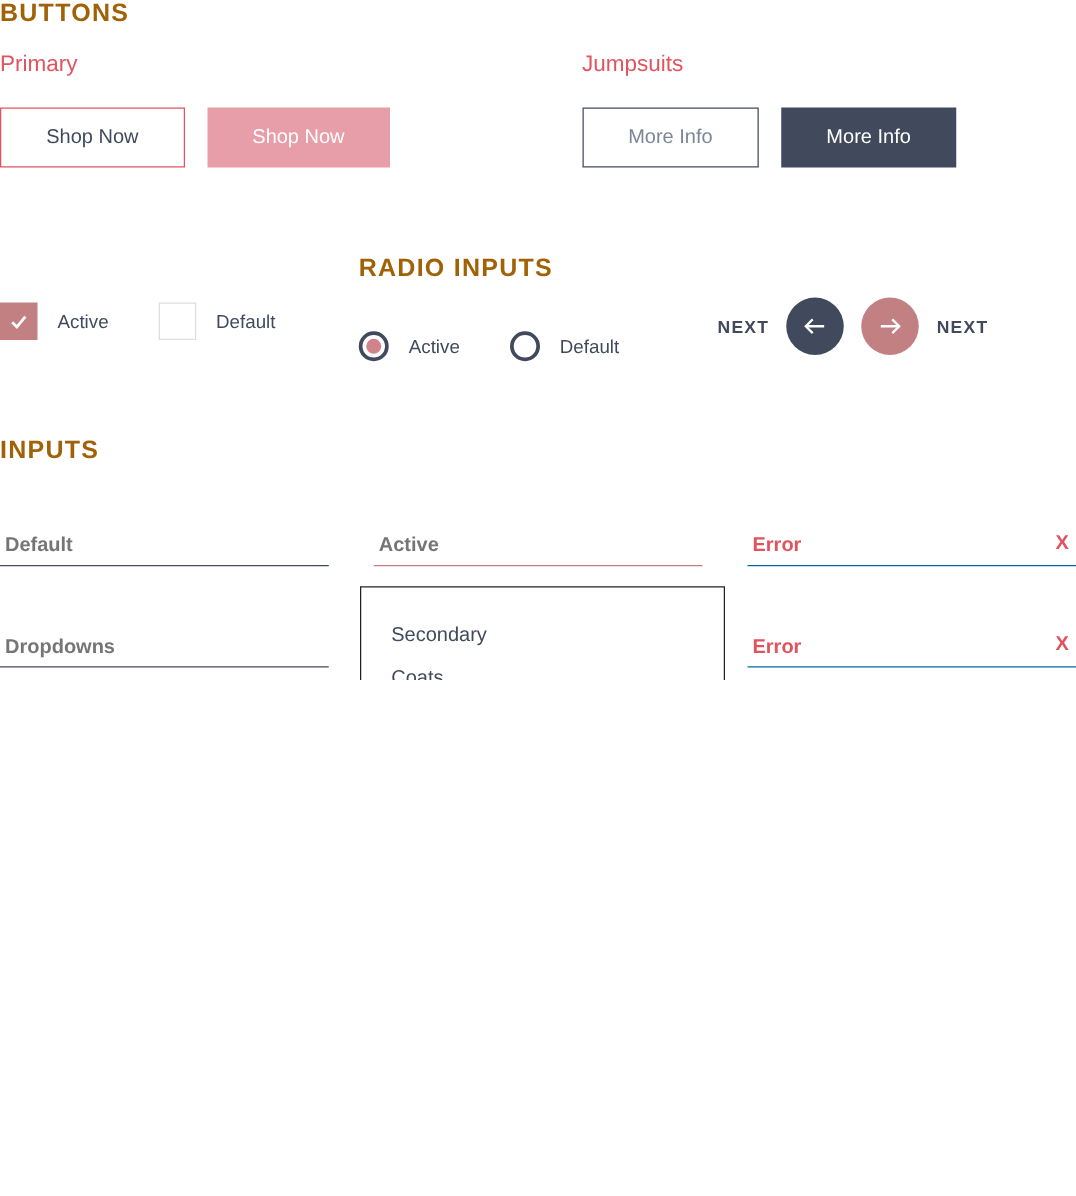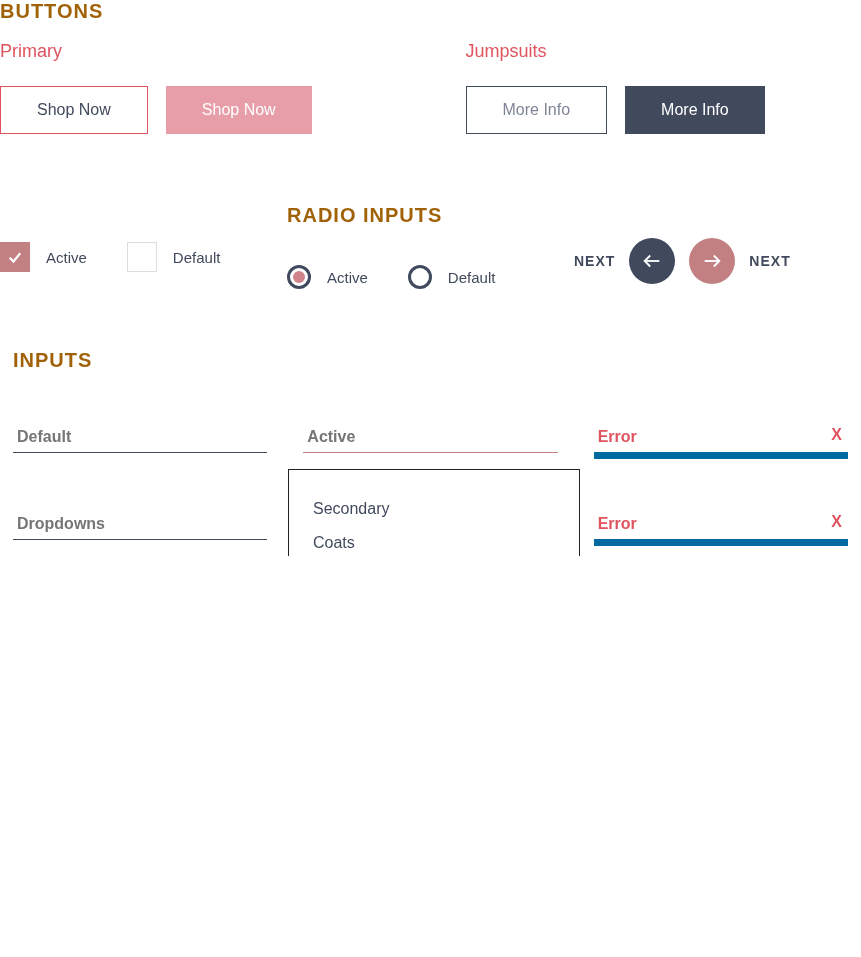--- a/index.html
+++ b/index.html
@@ -23,26 +23,26 @@
   .cb-active { background: #c28083; }
   .cb-default { background: #fff; border: 1px solid #ddd; }
   .cb-label { font-size: 15px; color: #414a5d; }
   .radio-circle { width: 24px; height: 24px; border-radius: 50%; border: 3px solid #414a5d; display: flex; align-items: center; justify-content: center; }
   .radio-dot { width: 12px; height: 12px; border-radius: 50%; background: #d2828b; }
   .arrows-row { display: flex; align-items: center; gap: 14px; margin-top: 34px; }
   .arrow-label { font-size: 14px; font-weight: 600; color: #414a5d; letter-spacing: 1px; }
   .arrow-circle { width: 46px; height: 46px; border-radius: 50%; display: flex; align-items: center; justify-content: center; cursor: pointer; }
   .arrow-prev { background: #414a5d; }
   .arrow-next { background: #c28083; }
-  .section-inputs { padding: 10px 13px; }
+  .section-inputs { padding: 10px 0; }
   .input-row { display: flex; gap: 36px; margin-top: 50px; }
   .input-wrap { flex: 1; position: relative; }
   .text-input { width: 100%; border: none; border-bottom: 1px solid #414a5d; font-size: 16px; font-weight: 600; color: #414a5d; padding: 6px 4px; background: transparent; outline: none; }
   .text-input.active { border-bottom: 1px solid #c28083; }
-  .text-input.error { border-bottom: 7px solid #0369a1; color: #0c4a6e; }
+  .text-input.error { border-bottom: 1px solid #0369a1; color: #0c4a6e; }
   .text-input.error::placeholder { color: #e0545f; }
   .error-x { position: absolute; right: 6px; top: 4px; color: #e0545f; font-weight: 700; font-size: 16px; }
   .dropdown-caret { position: absolute; right: 10px; top: 6px; }
   .dropdown-panel { position: absolute; top: 130px; left: 288px; width: 292px; background: #fff; border: 1px solid #222; padding: 22px 0; }
   .dropdown-option { padding: 8px 24px; font-size: 16px; color: #414a5d; cursor: pointer; }
   .dropdown-option.selected { color: #e89ea8; }
 </style>
 </head>
 <body>
 

